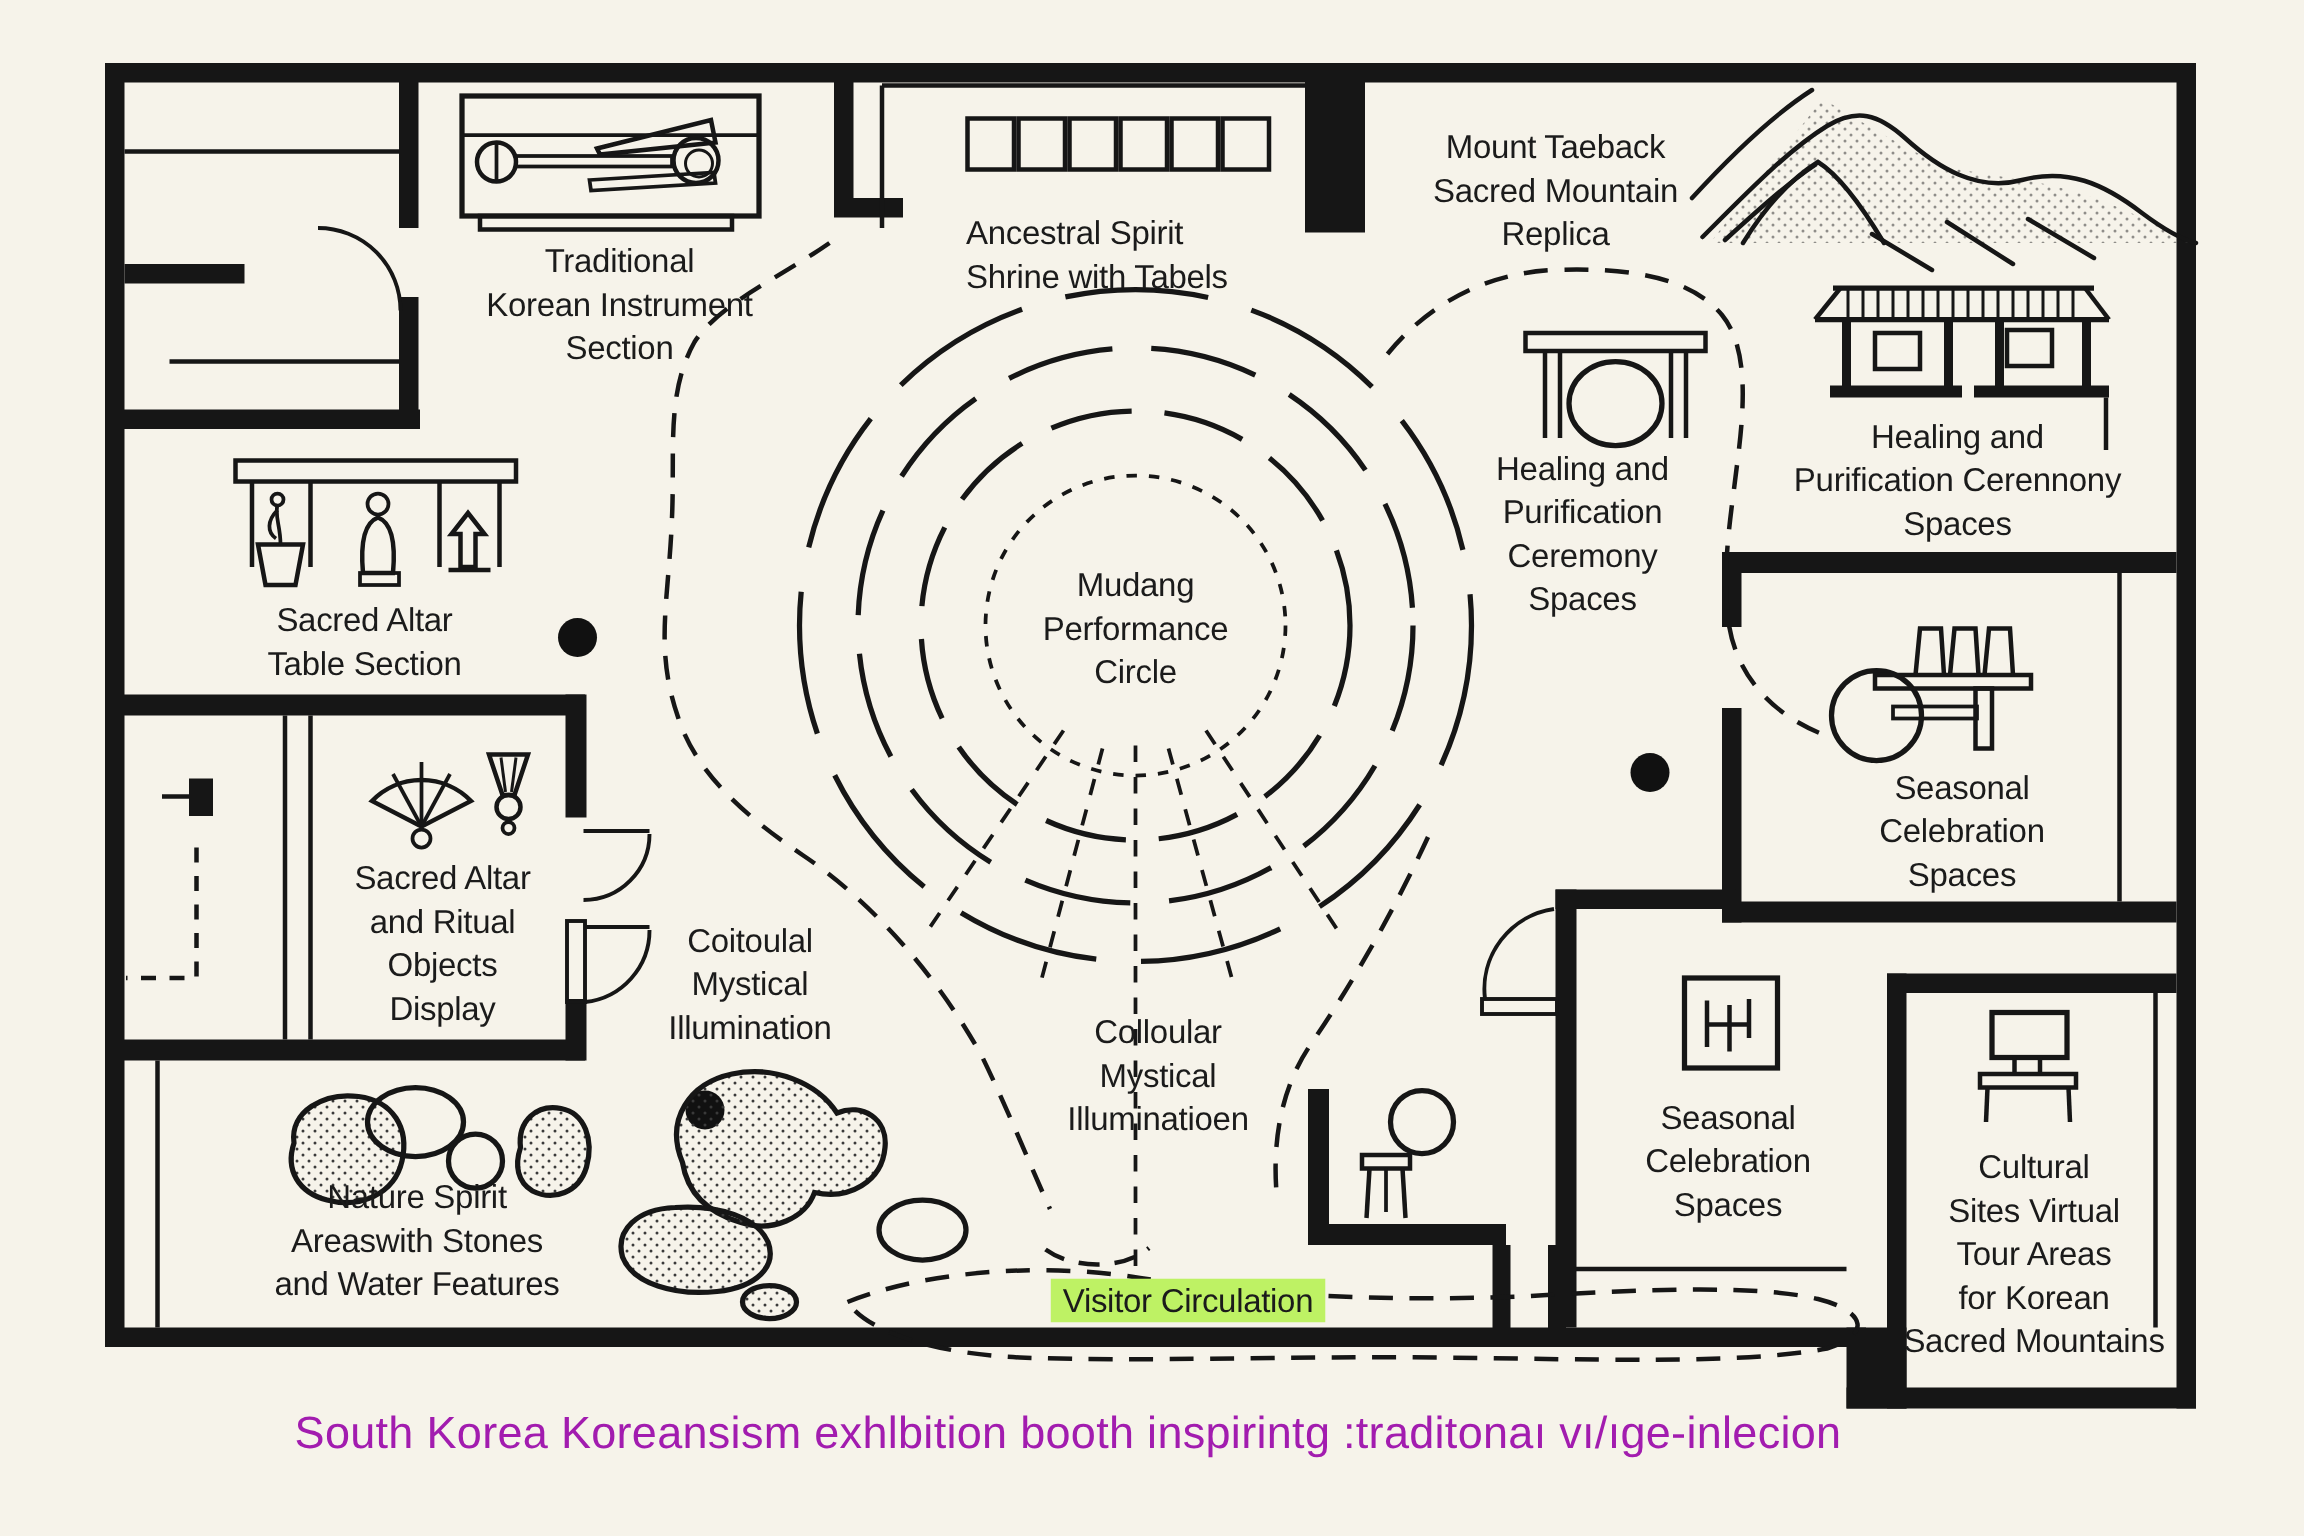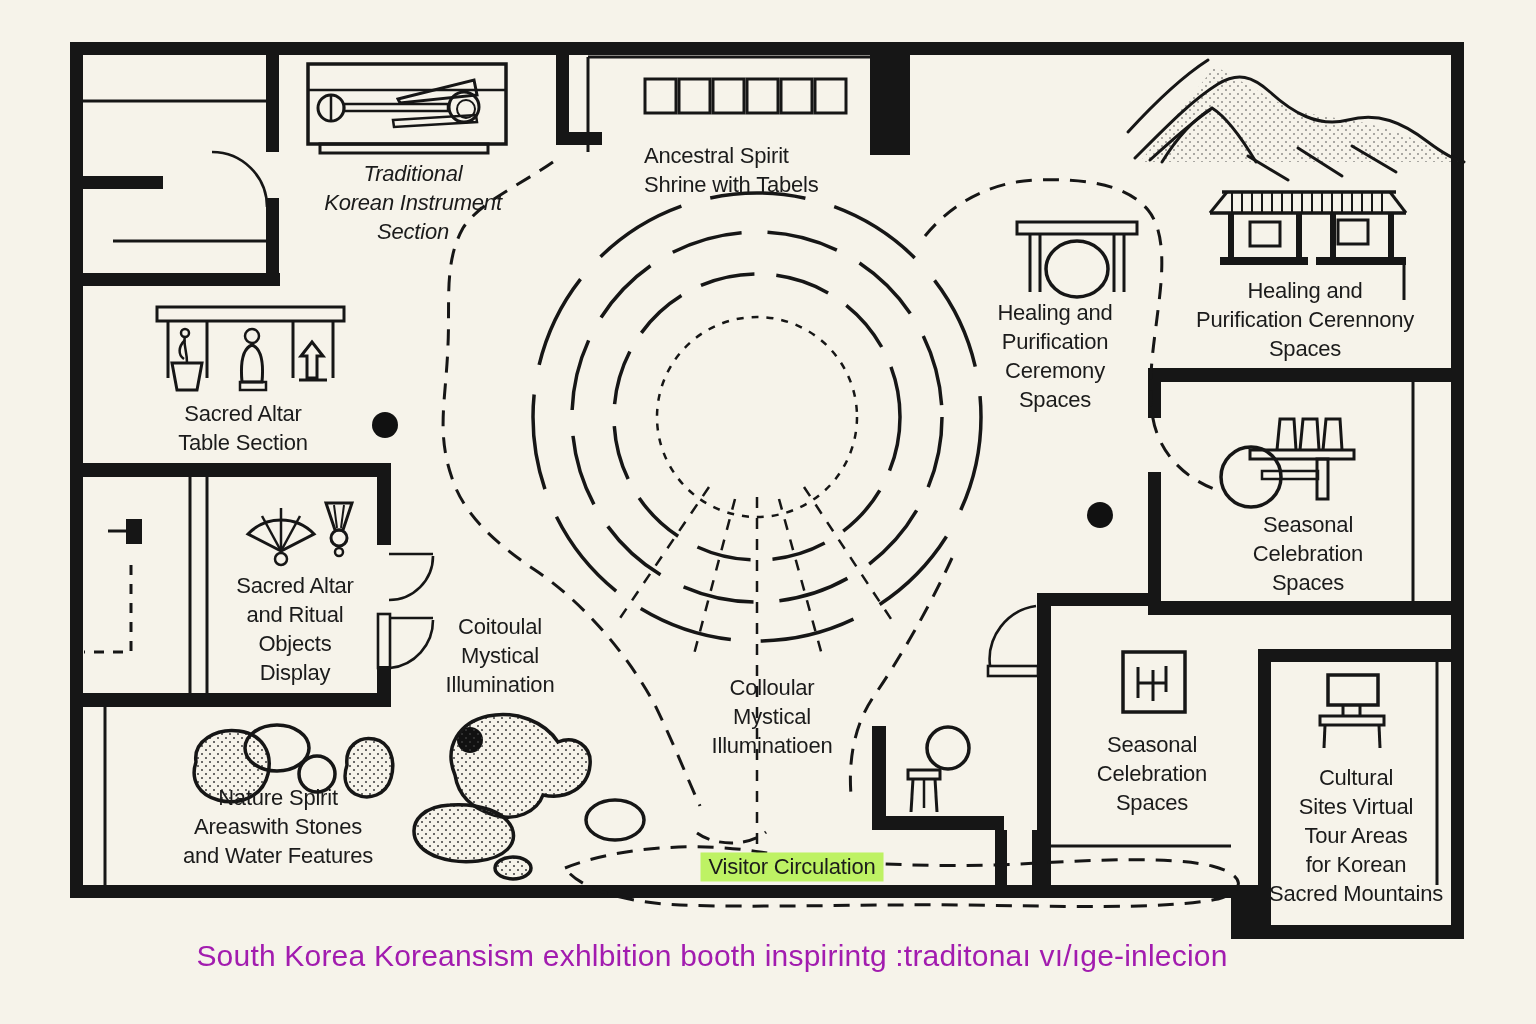--- a/index.html
+++ b/index.html
@@ -268,38 +268,44 @@
   <g stroke="#161616" fill="none">
     <rect x="1328" y="675" width="50" height="30" stroke-width="3.5"></rect>
     <line x1="1343" y1="705" x2="1343" y2="716" stroke-width="3"></line>
     <line x1="1360" y1="705" x2="1360" y2="716" stroke-width="3"></line>
     <rect x="1320" y="716" width="64" height="9" stroke-width="3"></rect>
     <line x1="1325" y1="725" x2="1324" y2="748" stroke-width="3"></line>
     <line x1="1379" y1="725" x2="1380" y2="748" stroke-width="3"></line>
   </g>
 </svg>
 
-<div class="lbl" style="left:413px;top:203px;font-style:italic;">Traditional
+<div class="lbl" style="left:413px;top:203px;">Traditional
 Korean Instrument
 Section</div>
 <div class="lbl lbl-left" style="left:644px;top:170px;">Ancestral Spirit
 Shrine with Tabels</div>
+<div class="lbl" style="left:1037px;top:127px;">Mount Taeback
+Sacred Mountain
+Replica</div>
 <div class="lbl" style="left:1055px;top:356px;">Healing and
 Purification
 Ceremony
 Spaces</div>
 <div class="lbl" style="left:1305px;top:320px;">Healing and
 Purification Cerennony
 Spaces</div>
 <div class="lbl" style="left:243px;top:428px;">Sacred Altar
 Table Section</div>
 <div class="lbl" style="left:295px;top:629px;">Sacred Altar
 and Ritual
 Objects
 Display</div>
+<div class="lbl" style="left:757px;top:419px;">Mudang
+Performance
+Circle</div>
 <div class="lbl" style="left:500px;top:656px;">Coitoulal
 Mystical
 Illumination</div>
 <div class="lbl" style="left:760px;top:717px;margin-left:12px;">Colloular
 Mystical
 Illuminatioen</div>
 <div class="lbl" style="left:278px;top:827px;">Nature Spirit
 Areaswith Stones
 and Water Features</div>
 <div class="lbl" style="left:1308px;top:554px;">Seasonal

